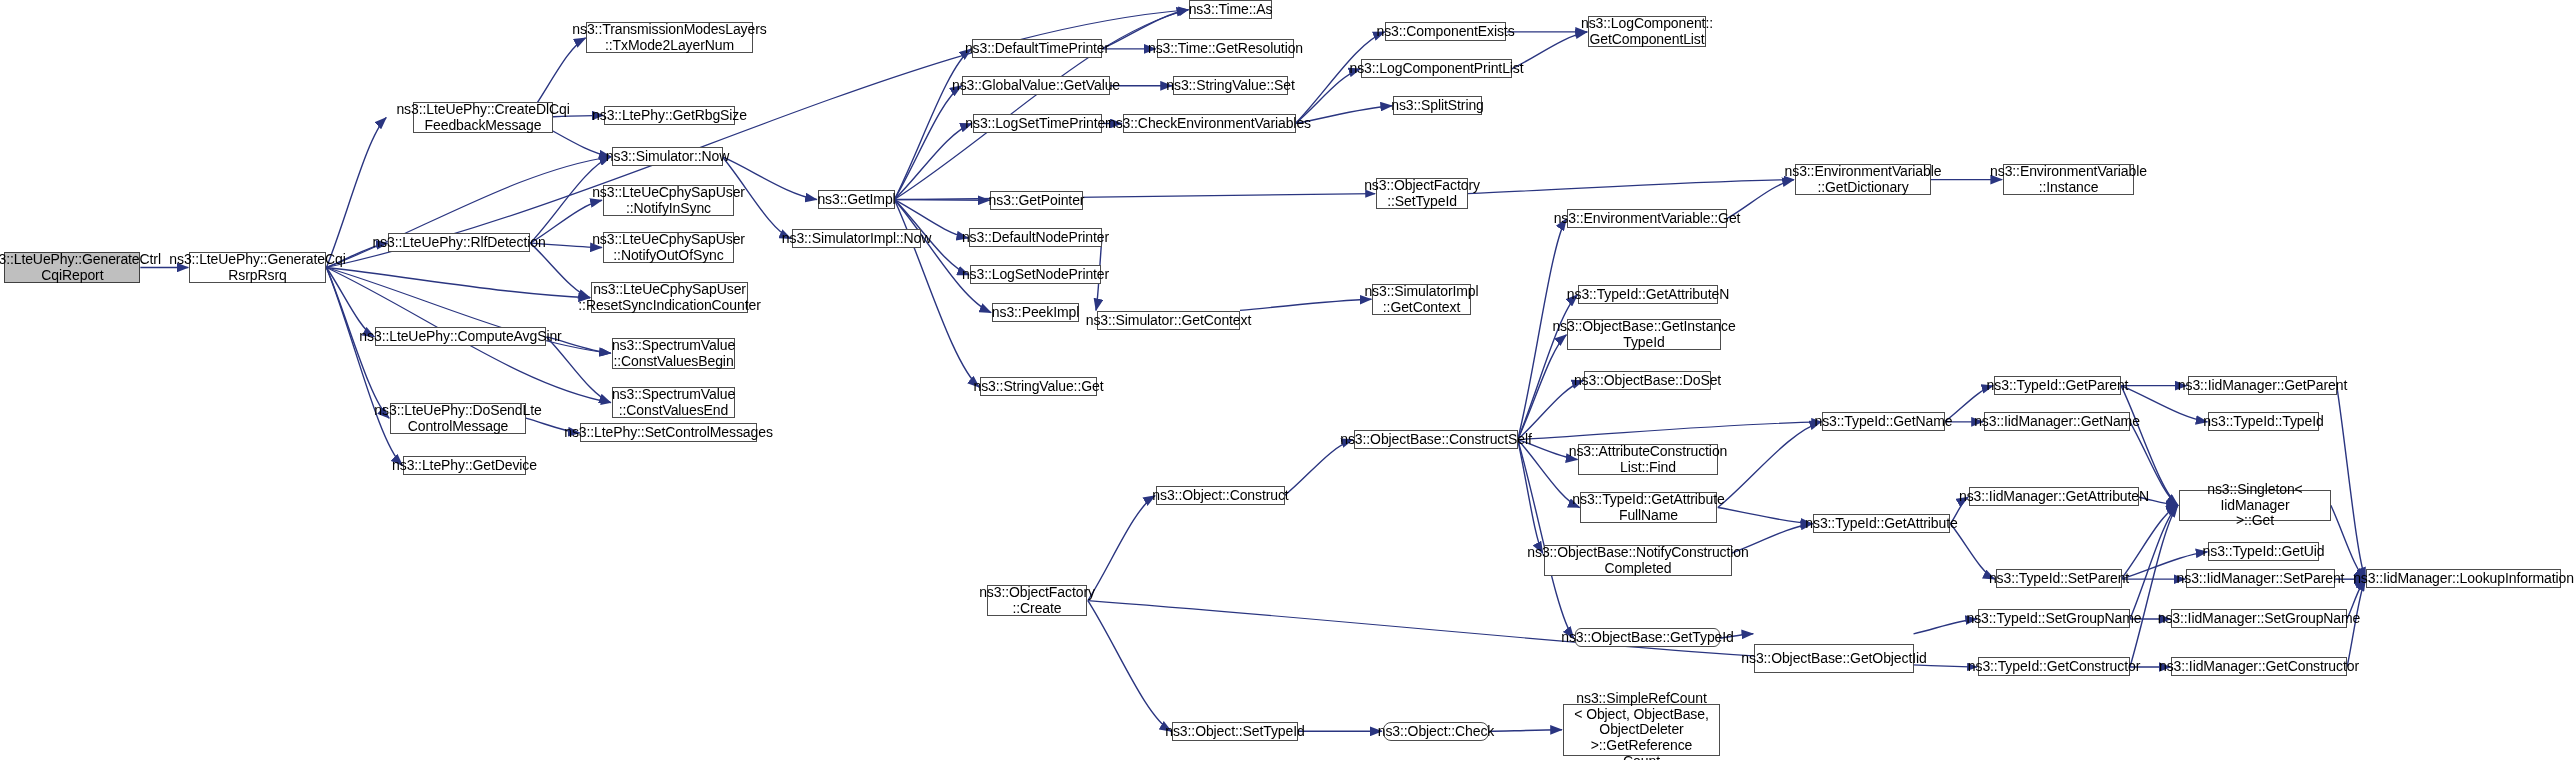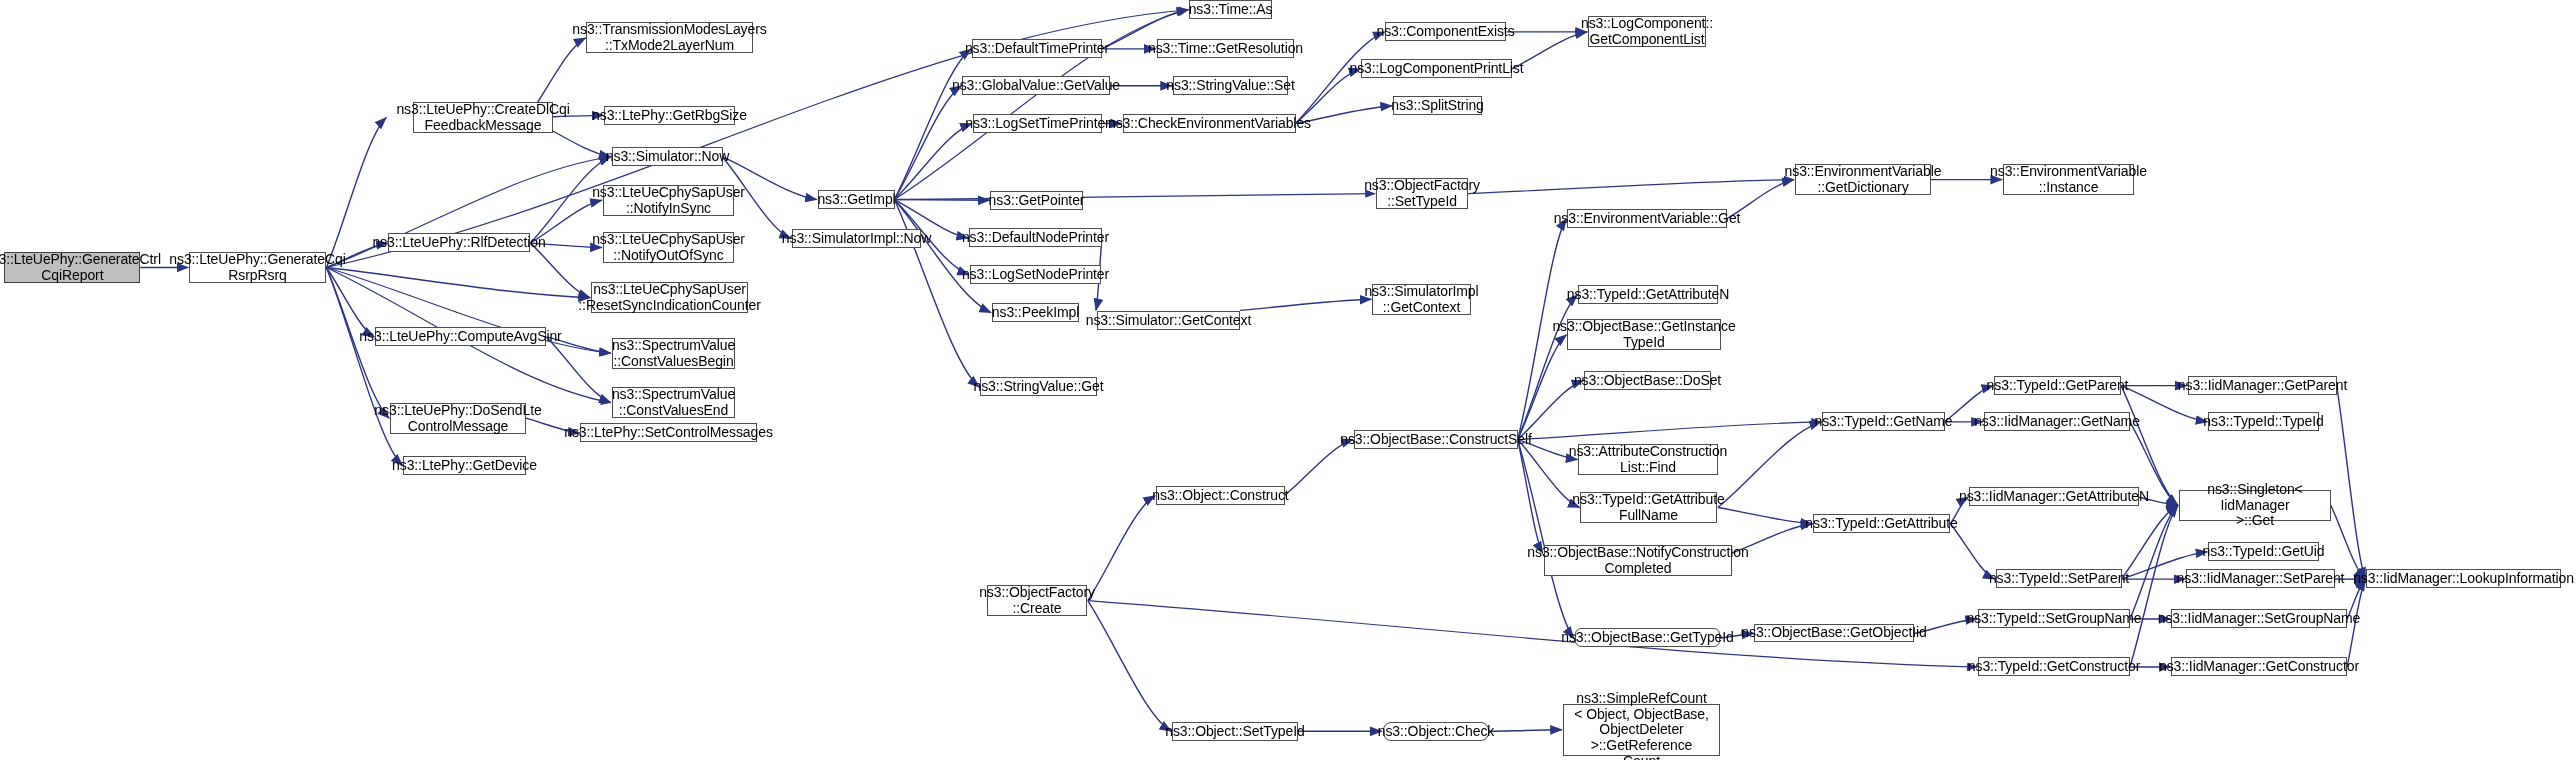--- a/index.html
+++ b/index.html
@@ -217,21 +217,21 @@
 Completed</div>
       <div class="node" style="left: 1575px; top: 628px; width: 145px; height: 19px; border-radius: 6px;">ns3::ObjectBase::GetTypeId</div>
       <div class="node" style="left: 1563px; top: 704px; width: 157px; height: 52px;">ns3::SimpleRefCount
 &lt; Object, ObjectBase,
  ObjectDeleter &gt;::GetReference
 Count</div>
       <div class="node" style="left: 1795px; top: 164px; width: 136px; height: 31px;">ns3::EnvironmentVariable
 ::GetDictionary</div>
       <div class="node" style="left: 1822px; top: 412px; width: 123px; height: 19px;">ns3::TypeId::GetName</div>
       <div class="node" style="left: 1813px; top: 514px; width: 137px; height: 19px;">ns3::TypeId::GetAttribute</div>
-      <div class="node" style="left: 1754px; top: 624px; width: 160px; height: 18px;">ns3::ObjectBase::GetObjectIid</div>
+      <div class="node" style="left: 1754px; top: 644px; width: 160px; height: 29px;">ns3::ObjectBase::GetObjectIid</div>
       <div class="node" style="left: 2003px; top: 164px; width: 131px; height: 31px;">ns3::EnvironmentVariable
 ::Instance</div>
       <div class="node" style="left: 1994px; top: 376px; width: 127px; height: 19px;">ns3::TypeId::GetParent</div>
       <div class="node" style="left: 1984px; top: 412px; width: 146px; height: 19px;">ns3::IidManager::GetName</div>
       <div class="node" style="left: 1969px; top: 487px; width: 170px; height: 19px; text-align: center;">ns3::IidManager::GetAttributeN</div>
       <div class="node" style="left: 1996px; top: 569px; width: 126px; height: 19px;">ns3::TypeId::SetParent</div>
       <div class="node" style="left: 1978px; top: 609px; width: 152px; height: 19px;">ns3::TypeId::SetGroupName</div>
       <div class="node" style="left: 1978px; top: 657px; width: 152px; height: 19px;">ns3::TypeId::GetConstructor</div>
       <div class="node" style="left: 2188px; top: 376px; width: 149px; height: 19px;">ns3::IidManager::GetParent</div>
       <div class="node" style="left: 2208px; top: 412px; width: 111px; height: 19px;">ns3::TypeId::TypeId</div>

